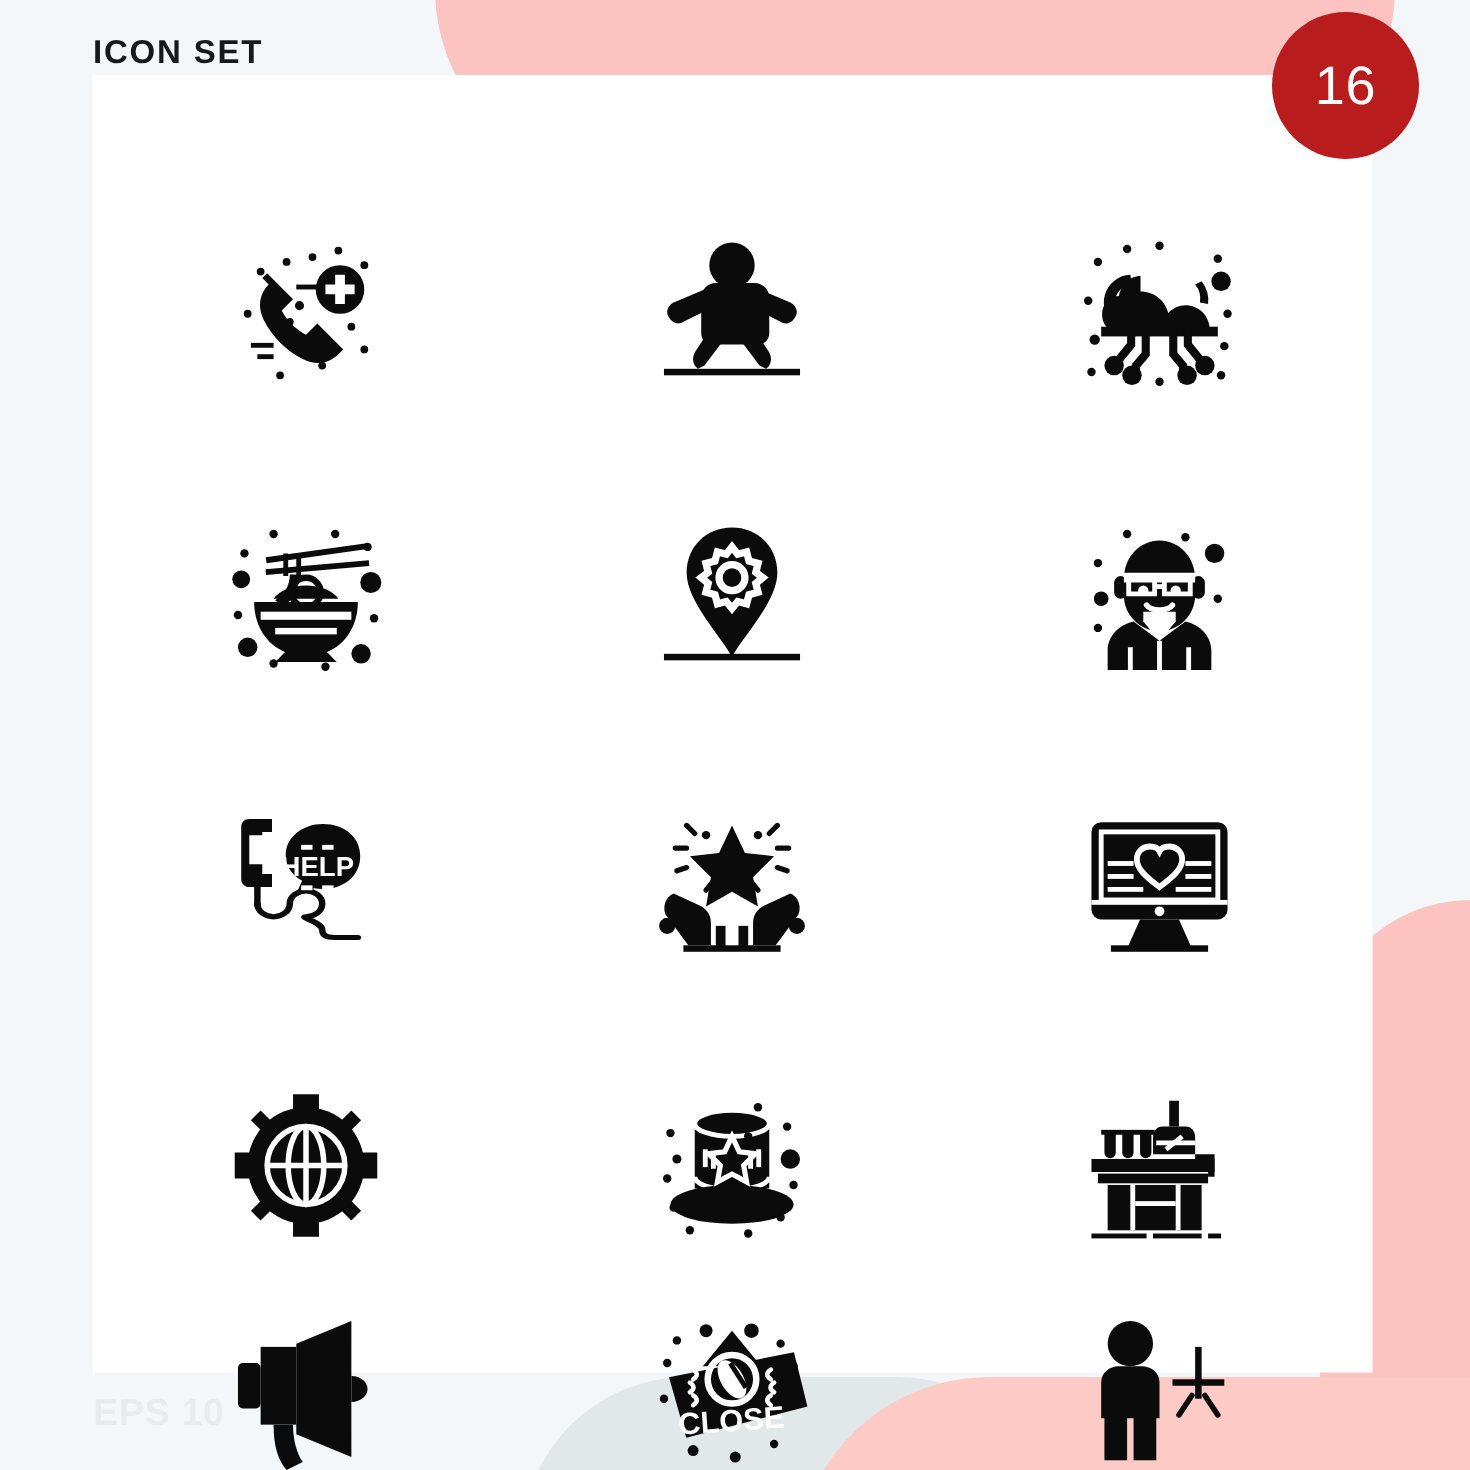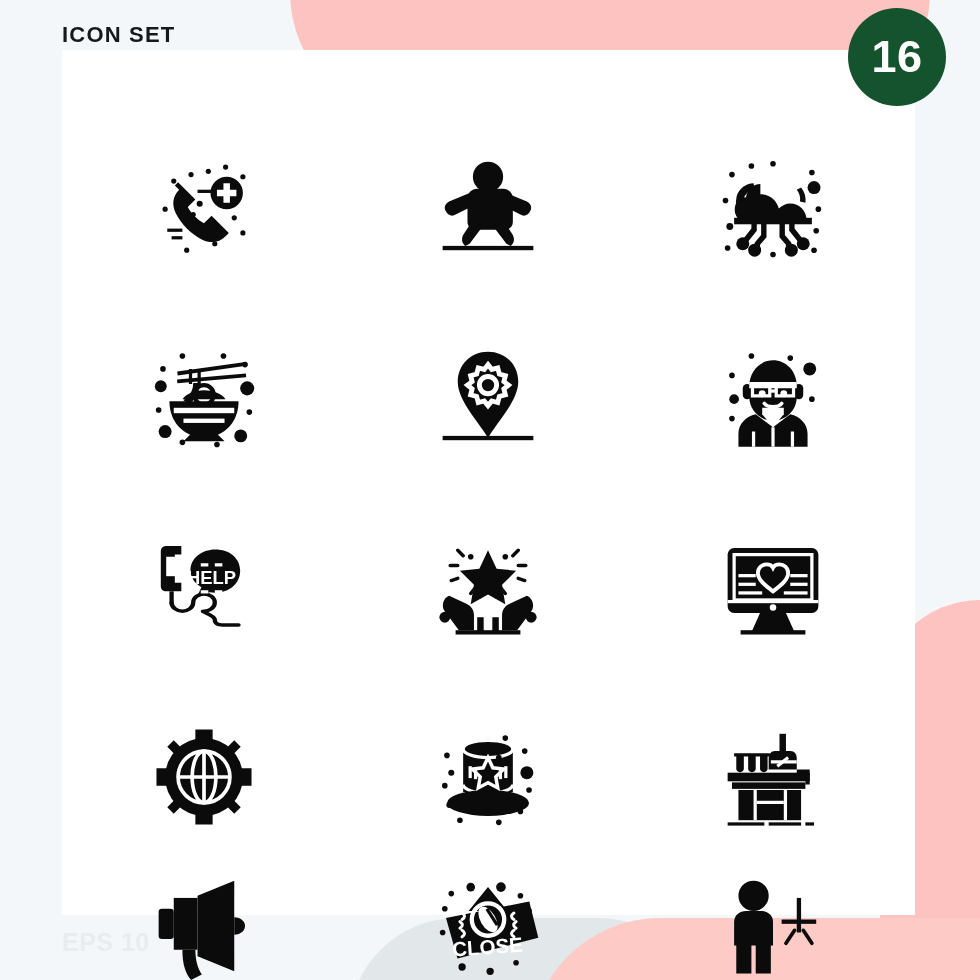--- a/index.html
+++ b/index.html
@@ -77,24 +77,24 @@
     color: #16191c;
     white-space: nowrap;
   }
   #count-badge {
     position: absolute;
     left: 848px;
     top: 8px;
     width: 98px;
     height: 98px;
     border-radius: 50%;
-    background: #14532d;
+    background: #b91c1c;
     color: #ffffff;
-    font-size: 45px;
-    font-weight: bold;
+    font-size: 36px;
+    font-weight: normal;
     display: flex;
     align-items: center;
     justify-content: center;
     letter-spacing: 0.5px;
   }
 
   
   #icon-card {
     position: absolute;
     left: 62px;

